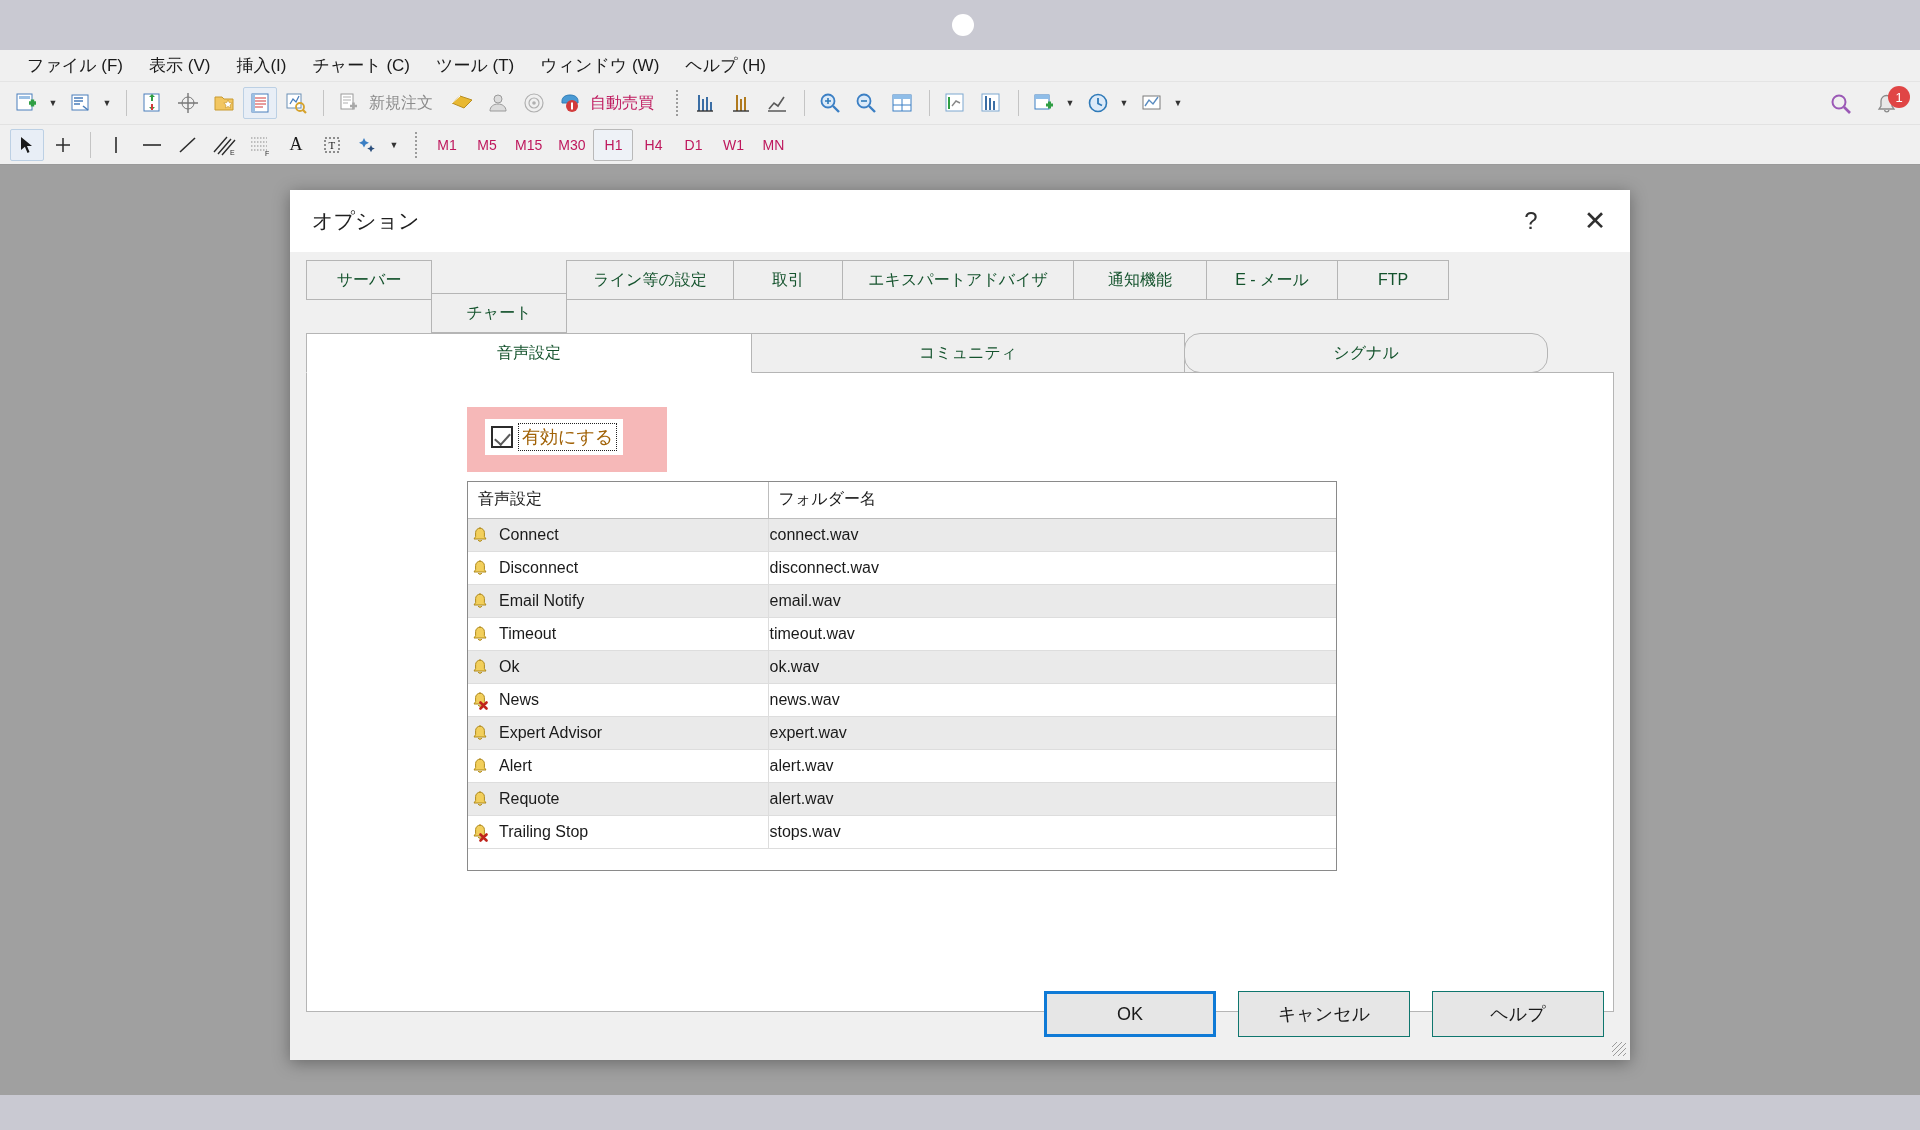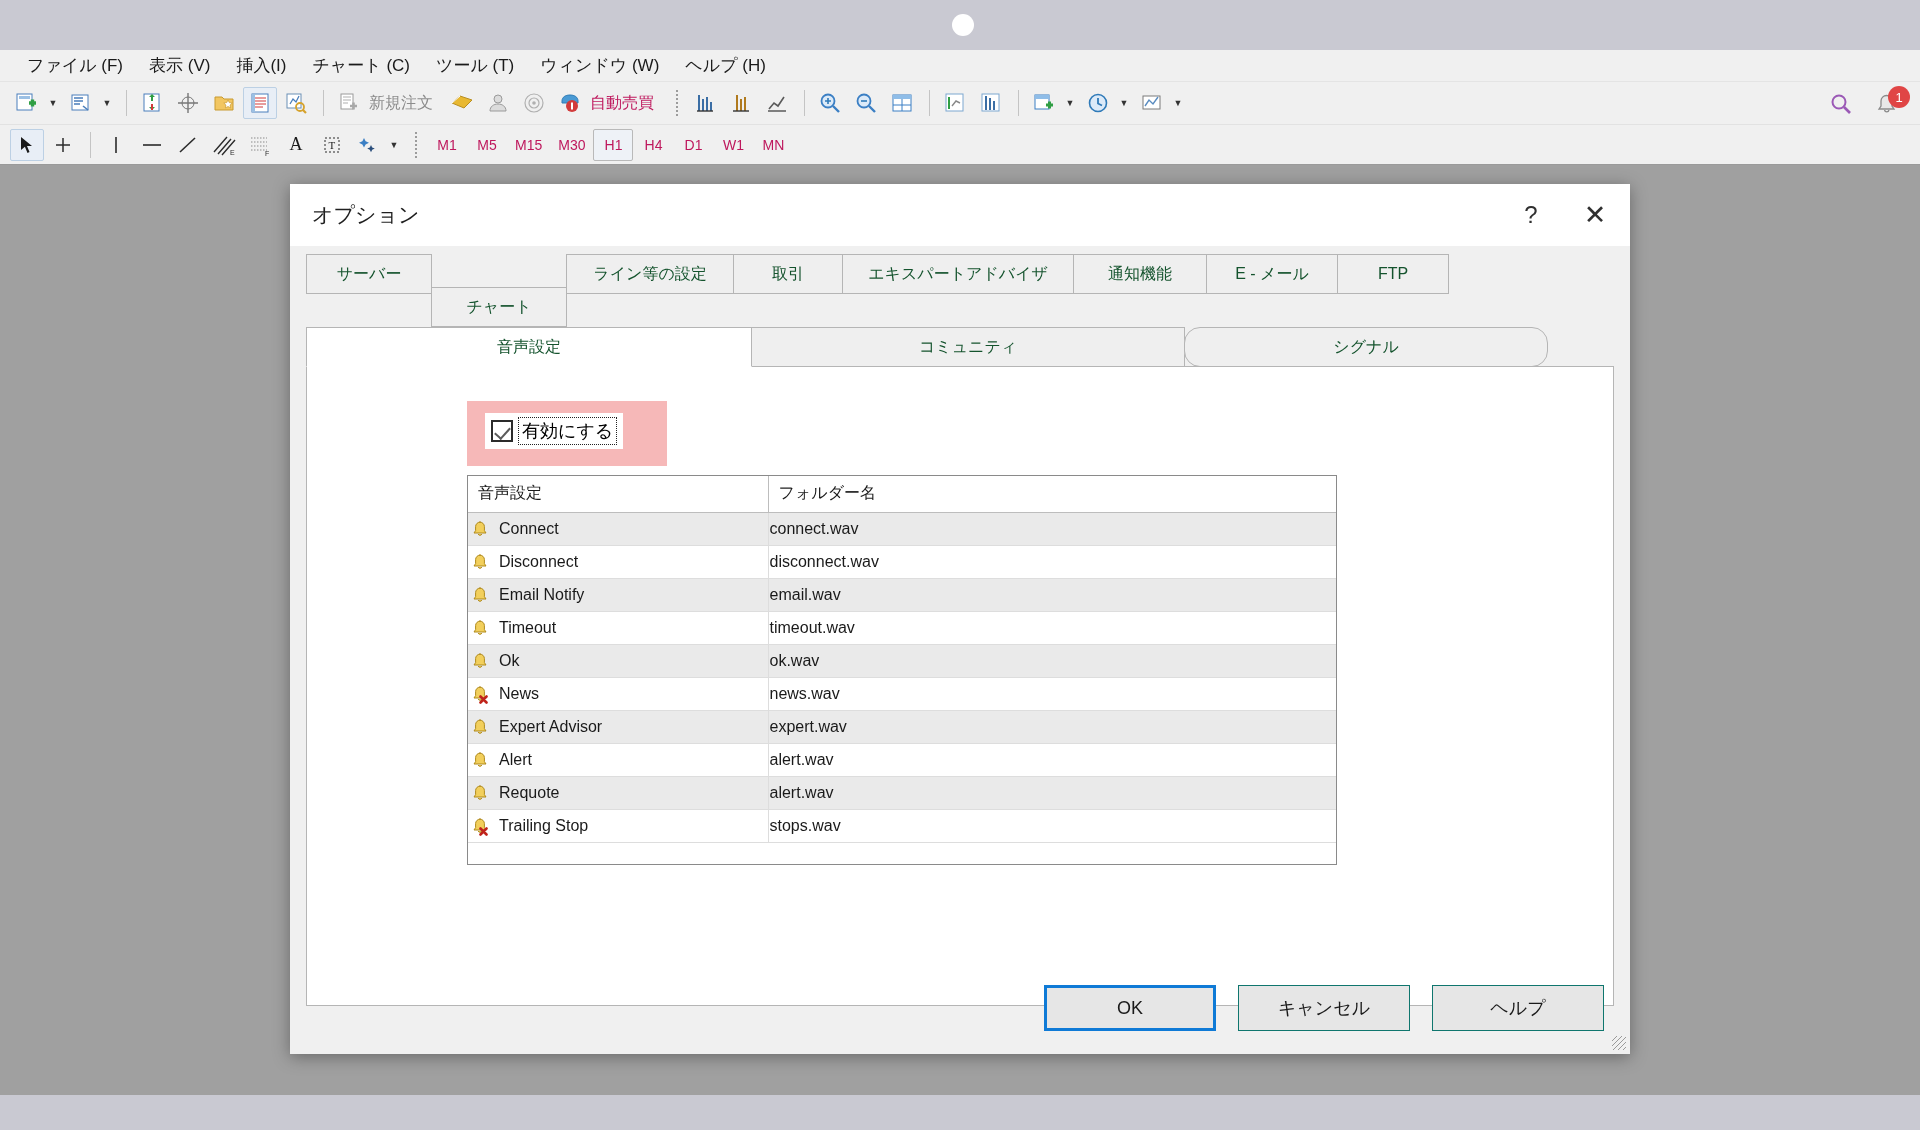--- a/index.html
+++ b/index.html
@@ -135,21 +135,21 @@
   #bottom-strip {
     position: absolute;
     left: 0; top: 1095px;
     width: 1920px; height: 35px;
     background: #c9c9d2;
   }
 
   
   #options-dialog {
     position: absolute;
-    left: 290px; top: 184px;
+    left: 290px; top: 190px;
     width: 1340px; height: 870px;
     background: #f0f0f0;
     box-shadow: 0 3px 16px rgba(0,0,0,.35);
   }
   #dlg-titlebar {
     height: 62px;
     background: #ffffff;
     display: flex; align-items: center;
     position: relative;
   }
@@ -229,21 +229,21 @@
     position: absolute;
     left: 5px; top: 2px;
     width: 7px; height: 13px;
     border: solid #5a5a5a;
     border-width: 0 2.5px 2.5px 0;
     transform: rotate(42deg);
   }
   #enable-label {
     margin-left: 5px;
     font-size: 18px;
-    color: #000000;
+    color: #a16207;
     border: 1.5px dotted #222;
     padding: 1px 3px;
     white-space: nowrap;
   }
 
   
   #sound-table-wrap {
     position: absolute;
     left: 160px; top: 108px;
     width: 870px; height: 390px;

